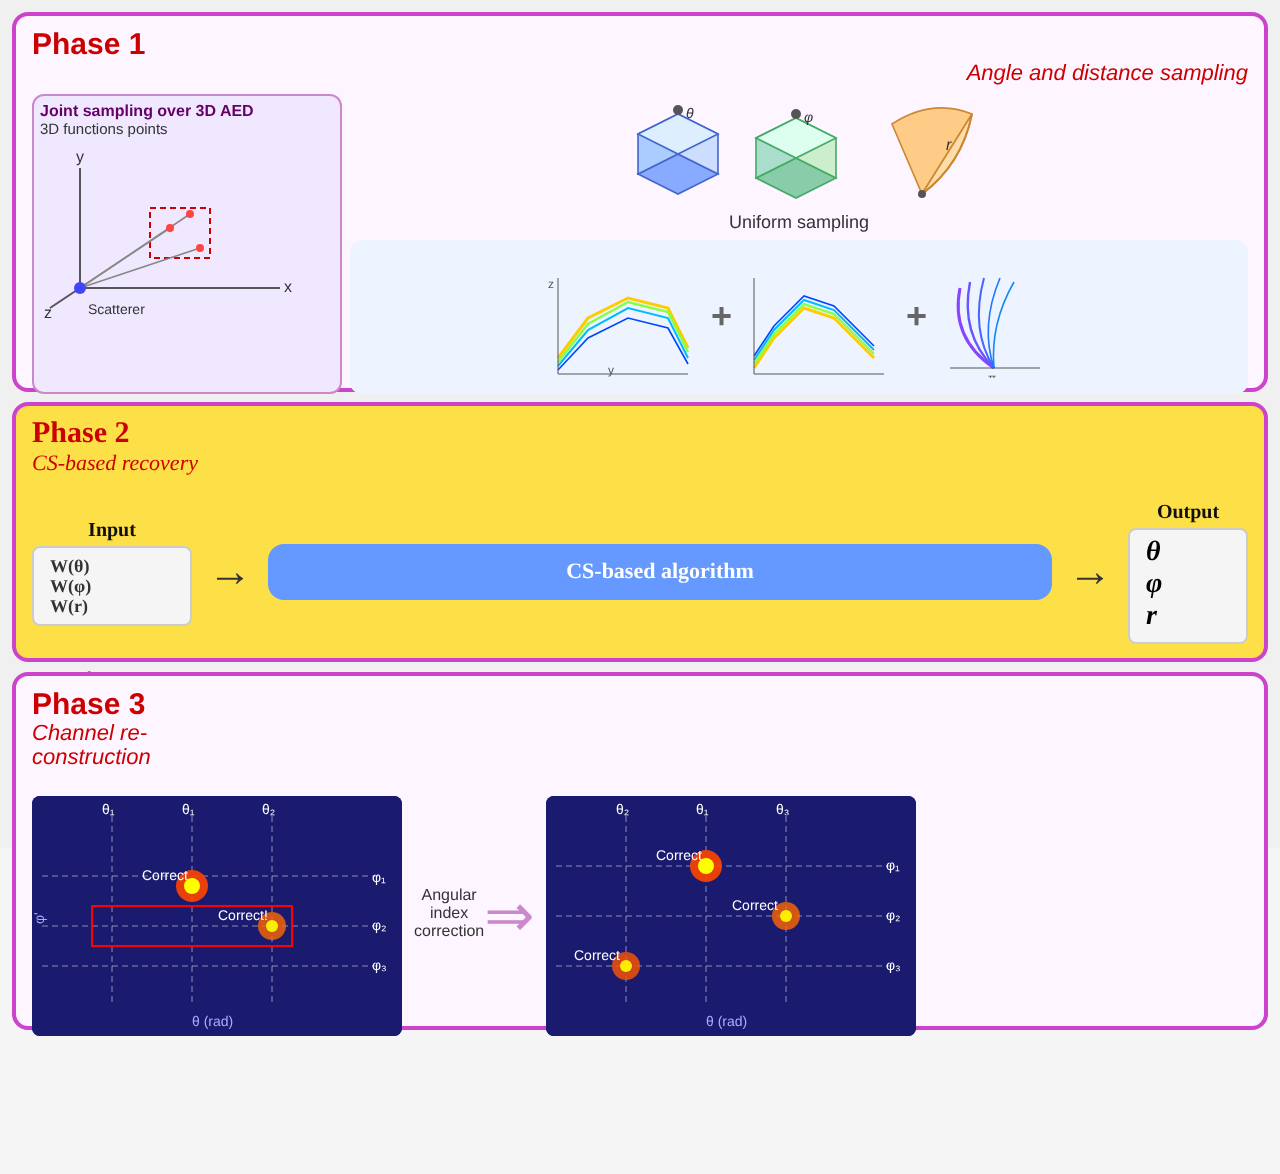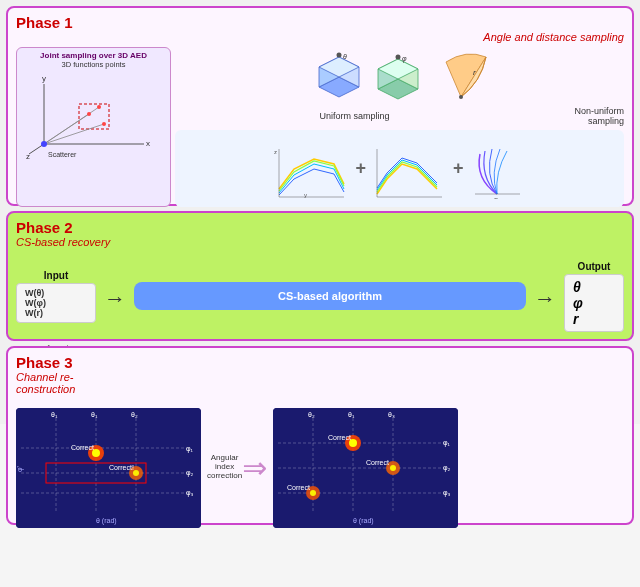--- a/index.html
+++ b/index.html
@@ -31,22 +31,23 @@
       background: white;
     }
 
     .phase-panel.phase1 {
       border-color: #cc44cc;
       background: #fdf5ff;
       flex: 1.5;
     }
     .phase-panel.phase2 {
       border-color: #cc44cc;
-      background: #bef264;
+      background: #fde047;
       flex: 0.8;
+      font-family: Liberation Serif, serif;
     }
     .phase-panel.phase3 {
       border-color: #cc44cc;
       background: #fdf5ff;
       flex: 1.2;
     }
 
     .phase-label {
       font-size: 15px;
       font-weight: bold;
@@ -96,21 +97,20 @@
     }
 
     
     .joint-box {
       border: 1.5px solid #cc88cc;
       border-radius: 6px;
       background: #f0e8ff;
       padding: 3px;
       width: 100%;
       flex: 1;
-      text-align: center;
     }
 
     .joint-box-title {
       font-size: 8px;
       color: #660066;
       font-weight: bold;
     }
 
     .joint-box-sub {
       font-size: 7.5px;
@@ -315,21 +315,20 @@
               <path d="M30,50 L55,10 Q50,35 30,50 Z" fill="#ffddaa" stroke="#cc8833" stroke-width="0.8"></path>
               <path d="M30,50 Q50,35 55,10" fill="none" stroke="#cc8833" stroke-width="1"></path>
               <text x="42" y="28" font-size="8" fill="#333" font-style="italic">r</text>
               <circle cx="30" cy="50" r="2" fill="#555"></circle>
             </svg>
           </div>
         </div>
 
         <div style="display:flex; align-items:center; gap:10px;">
           <div style="font-size:9px; color:#333; text-align:center; flex:1;">Uniform sampling</div>
-          <div style="font-size:9px; color:#333; text-align:right; width:80px;">Non-uniform<br>sampling</div>
         </div>
 
         <div class="surface-plots">
 
           <svg width="75" height="60" viewBox="0 0 75 60">
             <defs>
               <linearGradient id="surf1" x1="0" y1="0" x2="0" y2="1">
                 <stop offset="0%" stop-color="#ffff00"></stop>
                 <stop offset="50%" stop-color="#00cc88"></stop>
                 <stop offset="100%" stop-color="#0044cc"></stop>

